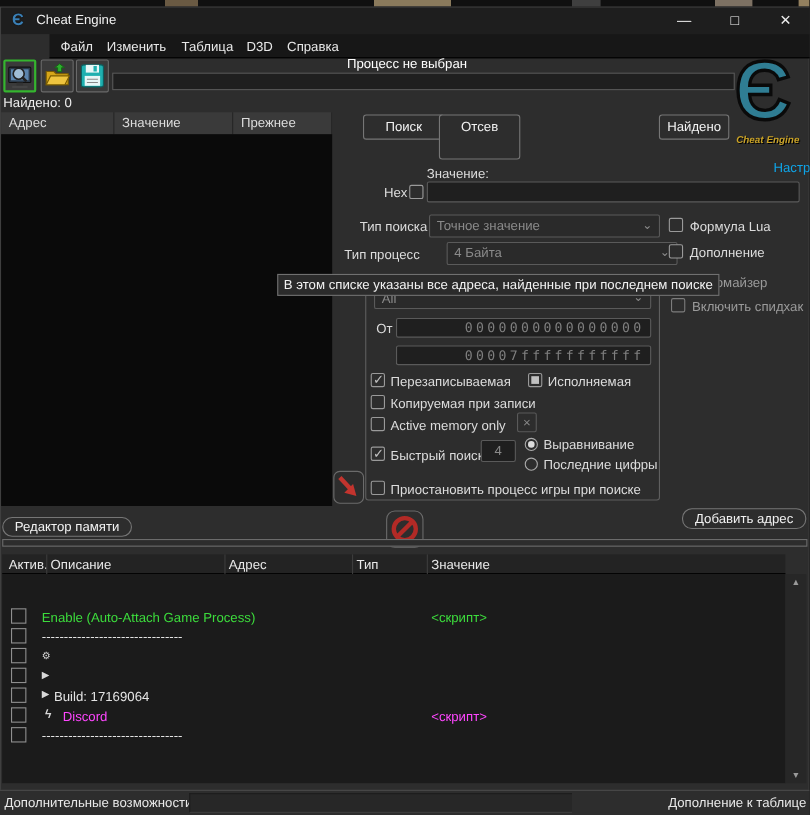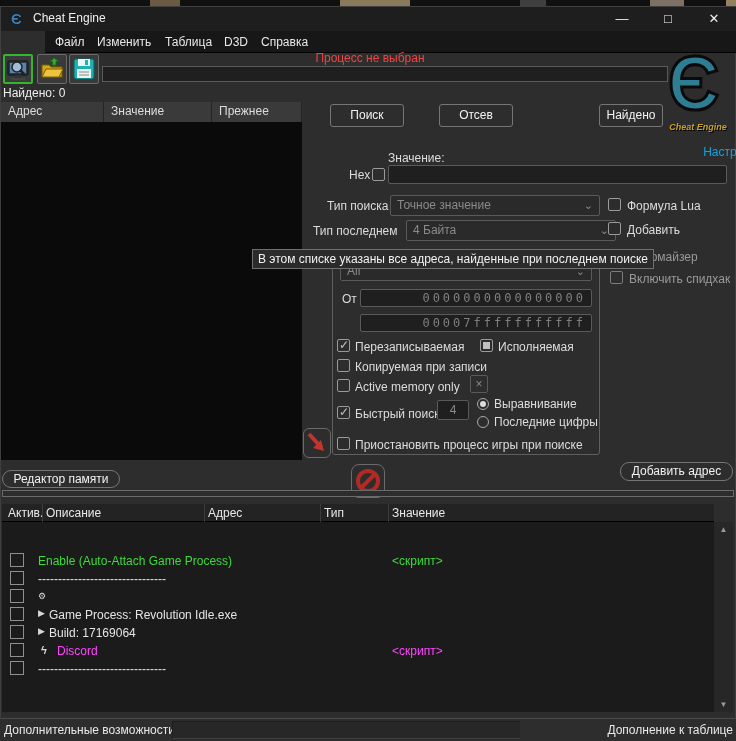--- a/index.html
+++ b/index.html
@@ -19,21 +19,21 @@
 
   .winctl { position:absolute; top:0; width:46px; height:24px; text-align:center; line-height:24px; color:#efefef; font-size:13px; }
   #ce-titleicon { position:absolute; left:10px; top:4px; width:16px; height:16px; color:#3a7fb5; font-weight:bold; font-size:15px; line-height:16px; text-shadow:0 0 1px #000; }
   #title-text { position:absolute; left:32px; top:4px; font-size:12px; color:#f0f0f0; }
 
   
   .toolbtn { position:absolute; top:54px; width:30px; height:30px; background:#3a3a3a; border:1px solid #6a6a6a; border-radius:2px; }
   .toolbtn.selected { border:2px solid #35b52f; }
   .toolbtn svg { display:block; margin:2px auto; }
 
-  #process-label { left:240px; top:51px; width:260px; text-align:center; color:#ef4444; }
+  #process-label { left:240px; top:51px; width:260px; text-align:center; color:#ffffff; }
   #process-input { left:102px; top:66px; width:566px; height:16px; background:#1f1f1f; border:1px solid #5a5a5a; }
 
   #found-count { left:3px; top:86px; color:#ededed; }
 
   
   #found-header { left:1px; top:102px; width:301px; height:20px; background:#3a3a3a; color:#dcdcdc; }
   .fh-col { position:absolute; top:2px; }
   .fh-div { position:absolute; top:0; width:1px; height:20px; background:#262626; }
   #found-body { left:1px; top:122px; width:301px; height:338px; background:#0a0a0a; }
 
@@ -162,21 +162,21 @@
   <span class="fh-col" style="left:7px;">Адрес</span>
   <span class="fh-col" style="left:110px;">Значение</span>
   <span class="fh-col" style="left:218px;">Прежнее</span>
   <span class="fh-div" style="left:102px;"></span>
   <span class="fh-div" style="left:210px;"></span>
   <span class="fh-div" style="left:300px;"></span>
 </div>
 <div id="found-body" class="abs"></div>
 
 <div class="btn" style="left:330px;top:104px;width:74px;height:23px;line-height:21px;">Поиск</div>
-<div class="btn" style="left:439px;top:104px;width:74px;height:23px;line-height:21px;">Отсев</div>
+<div class="btn" style="left:399px;top:104px;width:74px;height:41px;line-height:21px;">Отсев</div>
 <div class="btn" style="left:599px;top:104px;width:64px;height:23px;line-height:21px;">Найдено</div>
 
 <div id="logo" class="abs">
   <span id="logo-e">Є</span>
   <span id="logo-caption">Cheat Engine</span>
 </div>
 <div id="settings-link" class="abs">Настройки</div>
 
 <span class="lbl" style="left:388px;top:151px;">Значение:</span>
 <span class="lbl" style="left:349px;top:168px;">Hex</span>
@@ -184,27 +184,27 @@
 <input class="input" style="left: 388px; top: 165px; width: 339px; height: 19px;" value="">
 
 <span class="lbl" style="left:327px;top:199px;">Тип поиска</span>
 <div class="dropdown" style="left:390px;top:195px;width:210px;height:21px;">
   <span>Точное значение</span>
   <span class="chev">⌄</span>
 </div>
 <span class="cb" style="left:608px;top:198px;"></span>
 <span class="lbl" style="left:627px;top:199px;">Формула Lua</span>
 
-<span class="lbl" style="left:313px;top:224px;">Тип последнем</span>
+<span class="lbl" style="left:313px;top:224px;">Тип процесс</span>
 <div class="dropdown" style="left:390px;top:220px;width:210px;height:21px;margin-left:16px;">
   <span>4 Байта</span>
   <span class="chev">⌄</span>
 </div>
 <span class="cb" style="left:608px;top:222px;"></span>
-<span class="lbl" style="left:627px;top:223px;">Добавить</span>
+<span class="lbl" style="left:627px;top:223px;">Дополнение</span>
 
 <span class="lbl dis" style="left:617px;top:250px;">ирандомайзер</span>
 <span class="cb" style="left:610px;top:271px;border-color:#7c7c7c;"></span>
 <span class="lbl dis" style="left:629px;top:272px;">Включить спидхак</span>
 
 <div id="groupbox" class="abs"></div>
 <div class="dropdown" style="left:340px;top:261px;width:252px;height:20px;">
   <span>All</span>
   <span class="chev">⌄</span>
 </div>
@@ -278,21 +278,20 @@
     <span class="rcb"></span>
     <span class="rtext c-white" style="left:36px;">--------------------------------</span>
   </div>
   <div class="arow" style="top:38px;">
     <span class="rcb"></span>
     <span class="ricon" style="left:36px;top:3px;">⚙</span>
   </div>
   <div class="arow" style="top:56px;">
     <span class="rcb"></span>
     <span class="ricon" style="left:36px;">▶</span>
-    <span class="rtext c-white" style="left:47px;">Game Process: Revolution Idle.exe</span>
   </div>
   <div class="arow" style="top:74px;">
     <span class="rcb"></span>
     <span class="ricon" style="left:36px;">▶</span>
     <span class="rtext c-white" style="left:47px;">Build: 17169064</span>
   </div>
   <div class="arow" style="top:92px;">
     <span class="rcb"></span>
     <span class="ricon c-magenta" style="left:39px;font-size:11px;font-weight:bold;">ϟ</span>
     <span class="rtext c-magenta" style="left:55px;">Discord</span>

